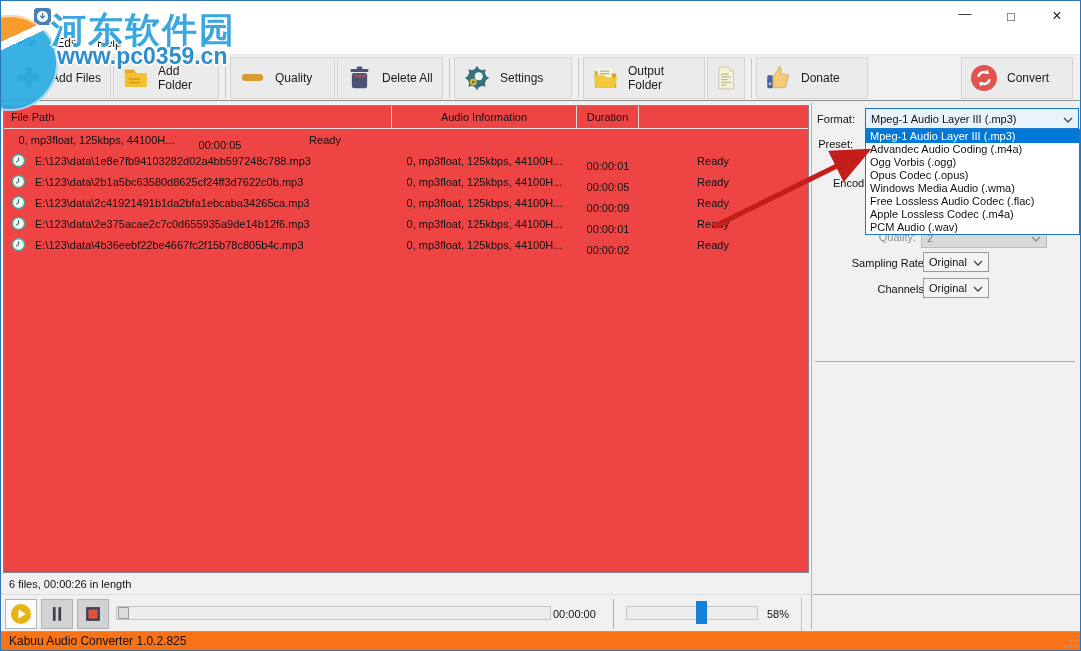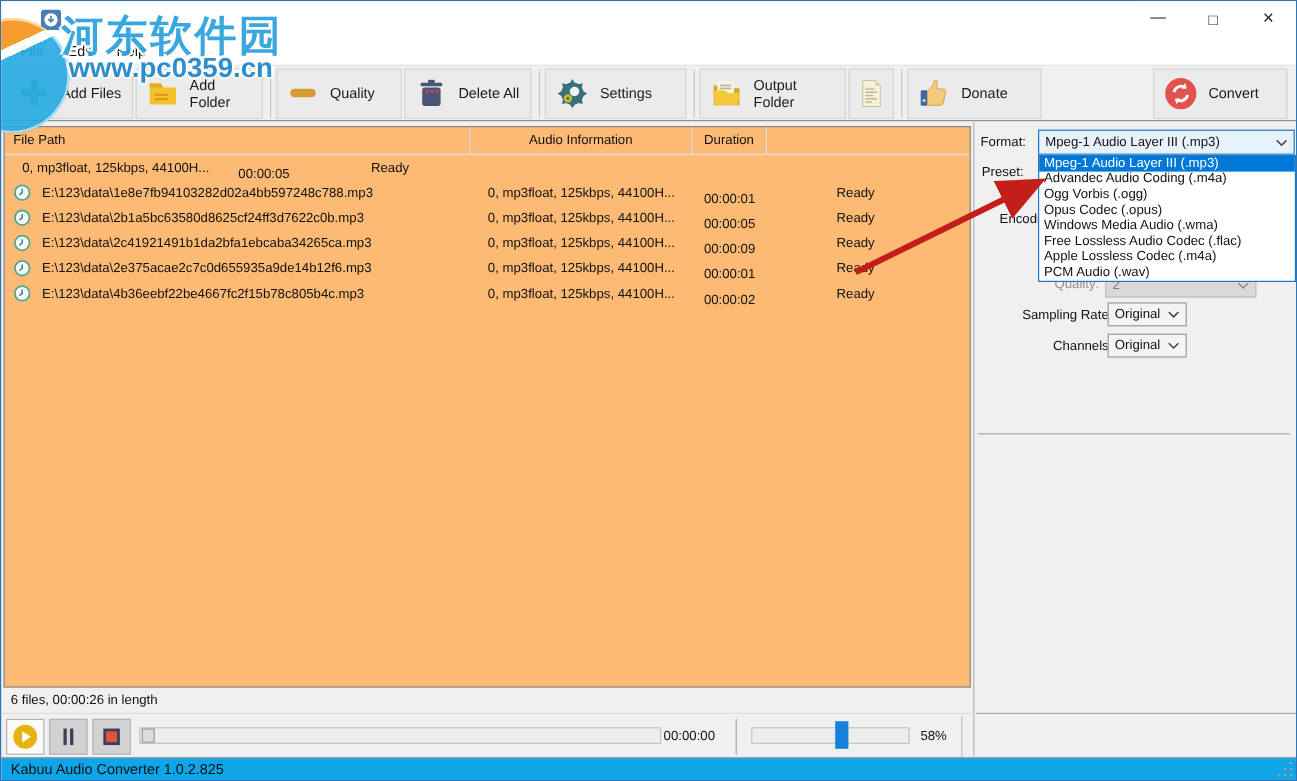--- a/index.html
+++ b/index.html
@@ -30,21 +30,21 @@
   .tbtn { height:42px; background:#ebebec; border:1px solid #d4d4d6; display:flex;
           align-items:center; padding:0 8px; margin-right:2px; font-size:12px; color:#1a1a1a; }
   .tbtn svg { margin-right:9px; flex:0 0 auto; }
   .tbtn.icon-only { justify-content:center; padding:0; }
   .tbtn.icon-only svg { margin:0; }
   .tsep { width:1px; height:40px; background:#c6c6c9; margin:0 4px; }
   .tbtn.convert { margin-left:auto; margin-right:2px; width:112px; }
 
   
   .filelist { position:absolute; left:2px; top:104px; width:806px; height:468px;
-              background:#fdba74; border:1px solid #82878f; font-size:11px; color:#111; }
+              background:#ef4444; border:1px solid #82878f; font-size:11px; color:#111; }
   .fl-header { display:flex; height:23px; align-items:center; border-bottom:1px solid #e2e2e2; }
   .hc { height:100%; display:flex; align-items:center; border-right:1px solid #dadada; }
   .hc.path { width:388px; padding-left:7px; }
   .hc.info { width:185px; justify-content:center; }
   .hc.dur  { width:62px;  justify-content:center; }
   .hc.state{ width:148px; justify-content:center; }
   .frow { display:flex; height:21px; align-items:center; }
   .rc-path { width:388px; display:flex; align-items:center; padding-left:7px; }
   .rc-path svg { margin-right:9px; flex:0 0 auto; }
   .rc-info { width:185px; text-align:center; }
@@ -91,21 +91,21 @@
   .track.seek { left:115px; width:435px; }
   .track.vol  { left:625px; width:132px; }
   .thumb-seek { position:absolute; left:117px; top:606px; width:11px; height:12px;
                 background:#dcdcdc; border:1px solid #9c9c9c; }
   .thumb-vol  { position:absolute; left:695px; top:600px; width:11px; height:23px; background:#1482d8; }
   .time { position:absolute; left:552px; top:607px; width:58px; text-align:left; font-size:11px; color:#111; }
   .pct  { position:absolute; left:766px; top:607px; font-size:11px; color:#111; }
   .vsep1 { position:absolute; left:612px; top:598px; width:1px; height:30px; background:#adadad; }
   .vsep2 { position:absolute; left:800px; top:596px; width:1px; height:34px; background:#c2c2c2; }
 
-  .statusbar { position:absolute; left:0; right:0; bottom:0; height:19px; background:#0ea5e9;
+  .statusbar { position:absolute; left:0; right:0; bottom:0; height:19px; background:#f97316;
                border-top:1px solid #9f9f9f; font-size:12px; color:#111;
                display:flex; align-items:center; padding-left:8px; }
   .grip { position:absolute; right:3px; bottom:3px; width:13px; height:13px; }
   .grip i { position:absolute; width:2px; height:2px; background:#9c9c9c; }
   .grip i:nth-child(1){ right:0; bottom:0; } .grip i:nth-child(2){ right:5px; bottom:0; }
   .grip i:nth-child(3){ right:10px; bottom:0; } .grip i:nth-child(4){ right:0; bottom:5px; }
   .grip i:nth-child(5){ right:5px; bottom:5px; } .grip i:nth-child(6){ right:0; bottom:10px; }
 
   
   .arrow-overlay { position:absolute; left:0; top:0; width:1081px; height:651px;

